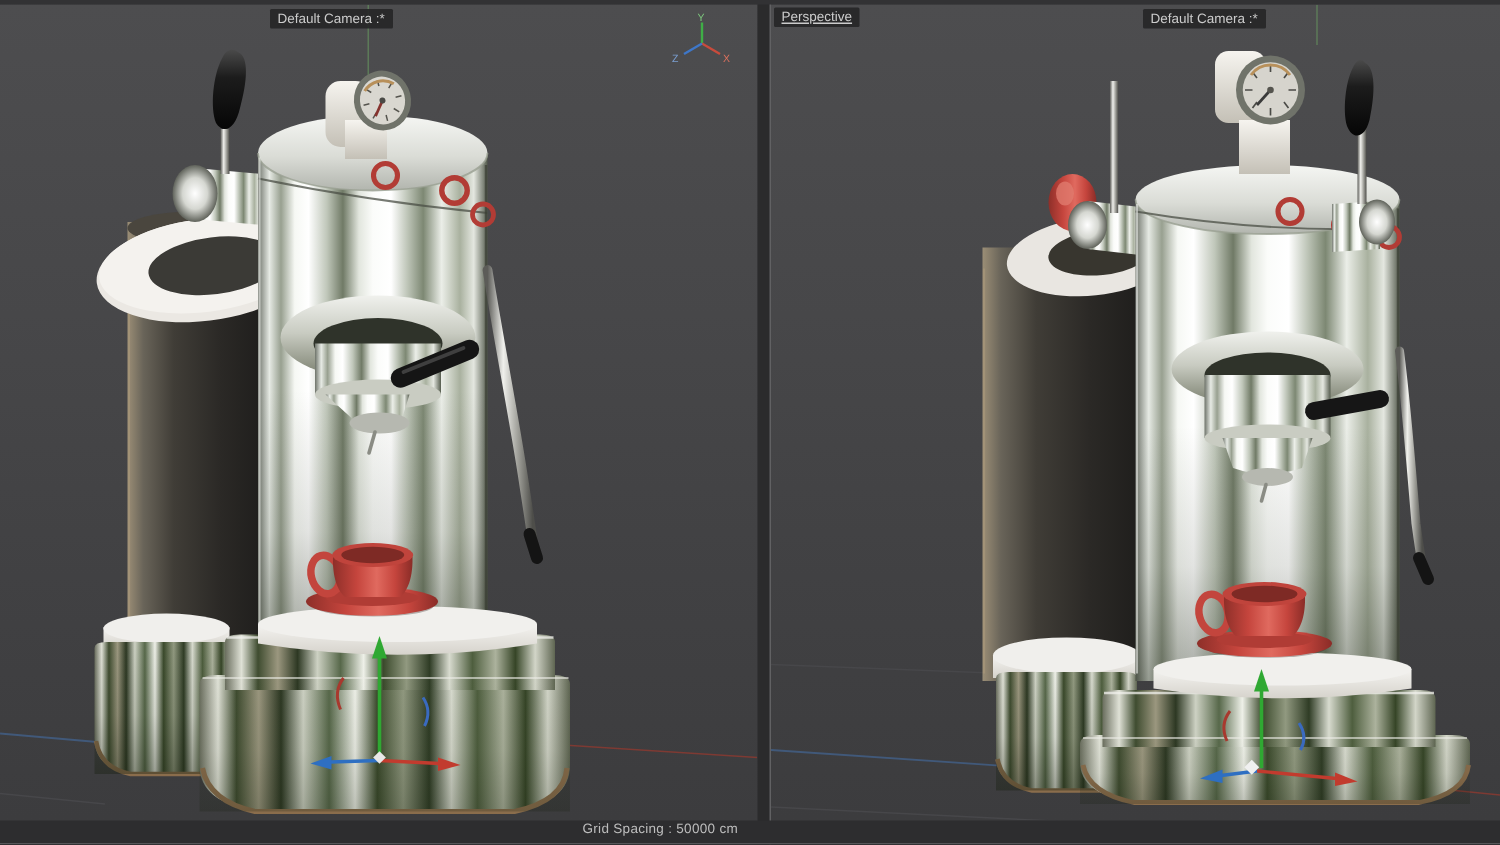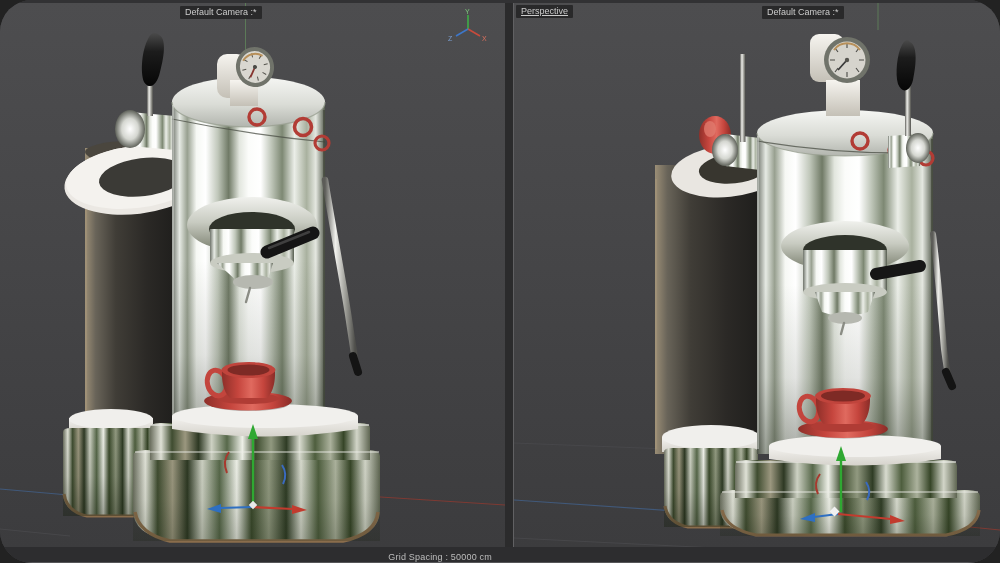--- a/index.html
+++ b/index.html
@@ -1,26 +1,26 @@
 <!DOCTYPE html>
 <html><head>
 <meta charset="utf-8">
 <style>
   html,body{margin:0;padding:0;background:#222;}
   .screen{position:relative;width:1000px;height:563px;overflow:hidden;
-    background:#3e3e40;font-family:"Liberation Sans",sans-serif;border-radius:32px;}
+    background:#3e3e40;font-family:"Liberation Sans",sans-serif;}
   .viewport{position:absolute;top:3px;height:544px;overflow:hidden;
     background:linear-gradient(180deg,#4d4d4f 0%,#474749 38%,#414143 70%,#3c3c3e 100%);}
   .viewport-left{left:0;width:505px;}
   .viewport-right{left:514px;width:486px;}
   .topstrip{position:absolute;left:0;top:0;width:1000px;height:3px;background:#323234;z-index:30;}
   .divider{position:absolute;left:505px;top:0;width:8px;height:563px;background:#2b2b2c;
     border-right:1px solid #616163;z-index:25;}
   .statusbar{position:absolute;left:0;top:547px;width:1000px;height:15px;background:#2d2d2f;
-    border-bottom:1px solid #565659;z-index:28;display:flex;align-items:flex-end;}
+    border-bottom:1px solid #565659;z-index:28;display:flex;align-items:flex-start;}
   .statusbar span{display:block;width:492px;text-align:right;font-size:9px;color:#bdbdbd;
     letter-spacing:.2px;}
   .cam-label{position:absolute;top:3px;font-size:9px;color:#cccccc;background:rgba(38,38,39,.92);
     padding:1px 5px 2px 5px;border-radius:1px;z-index:20;white-space:nowrap;}
   .view-label{position:absolute;left:2px;top:2px;font-size:9px;color:#cccccc;
     background:rgba(38,38,39,.92);padding:1px 5px 2px 5px;border-radius:1px;z-index:20;white-space:nowrap;text-decoration:underline;}
   .left-cam{left:180px;}
   .right-cam{left:248px;}
   svg{position:absolute;display:block;}
   .gridlines{left:0;top:0;z-index:1;}

